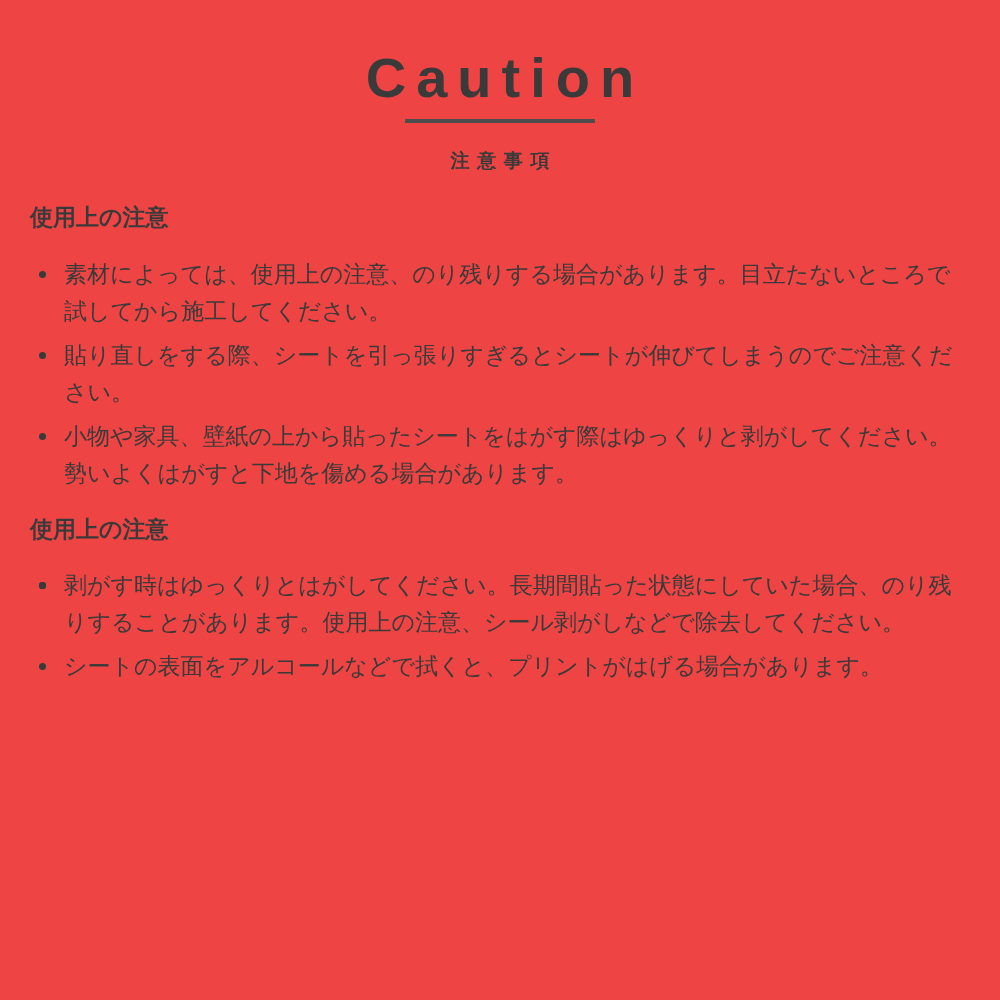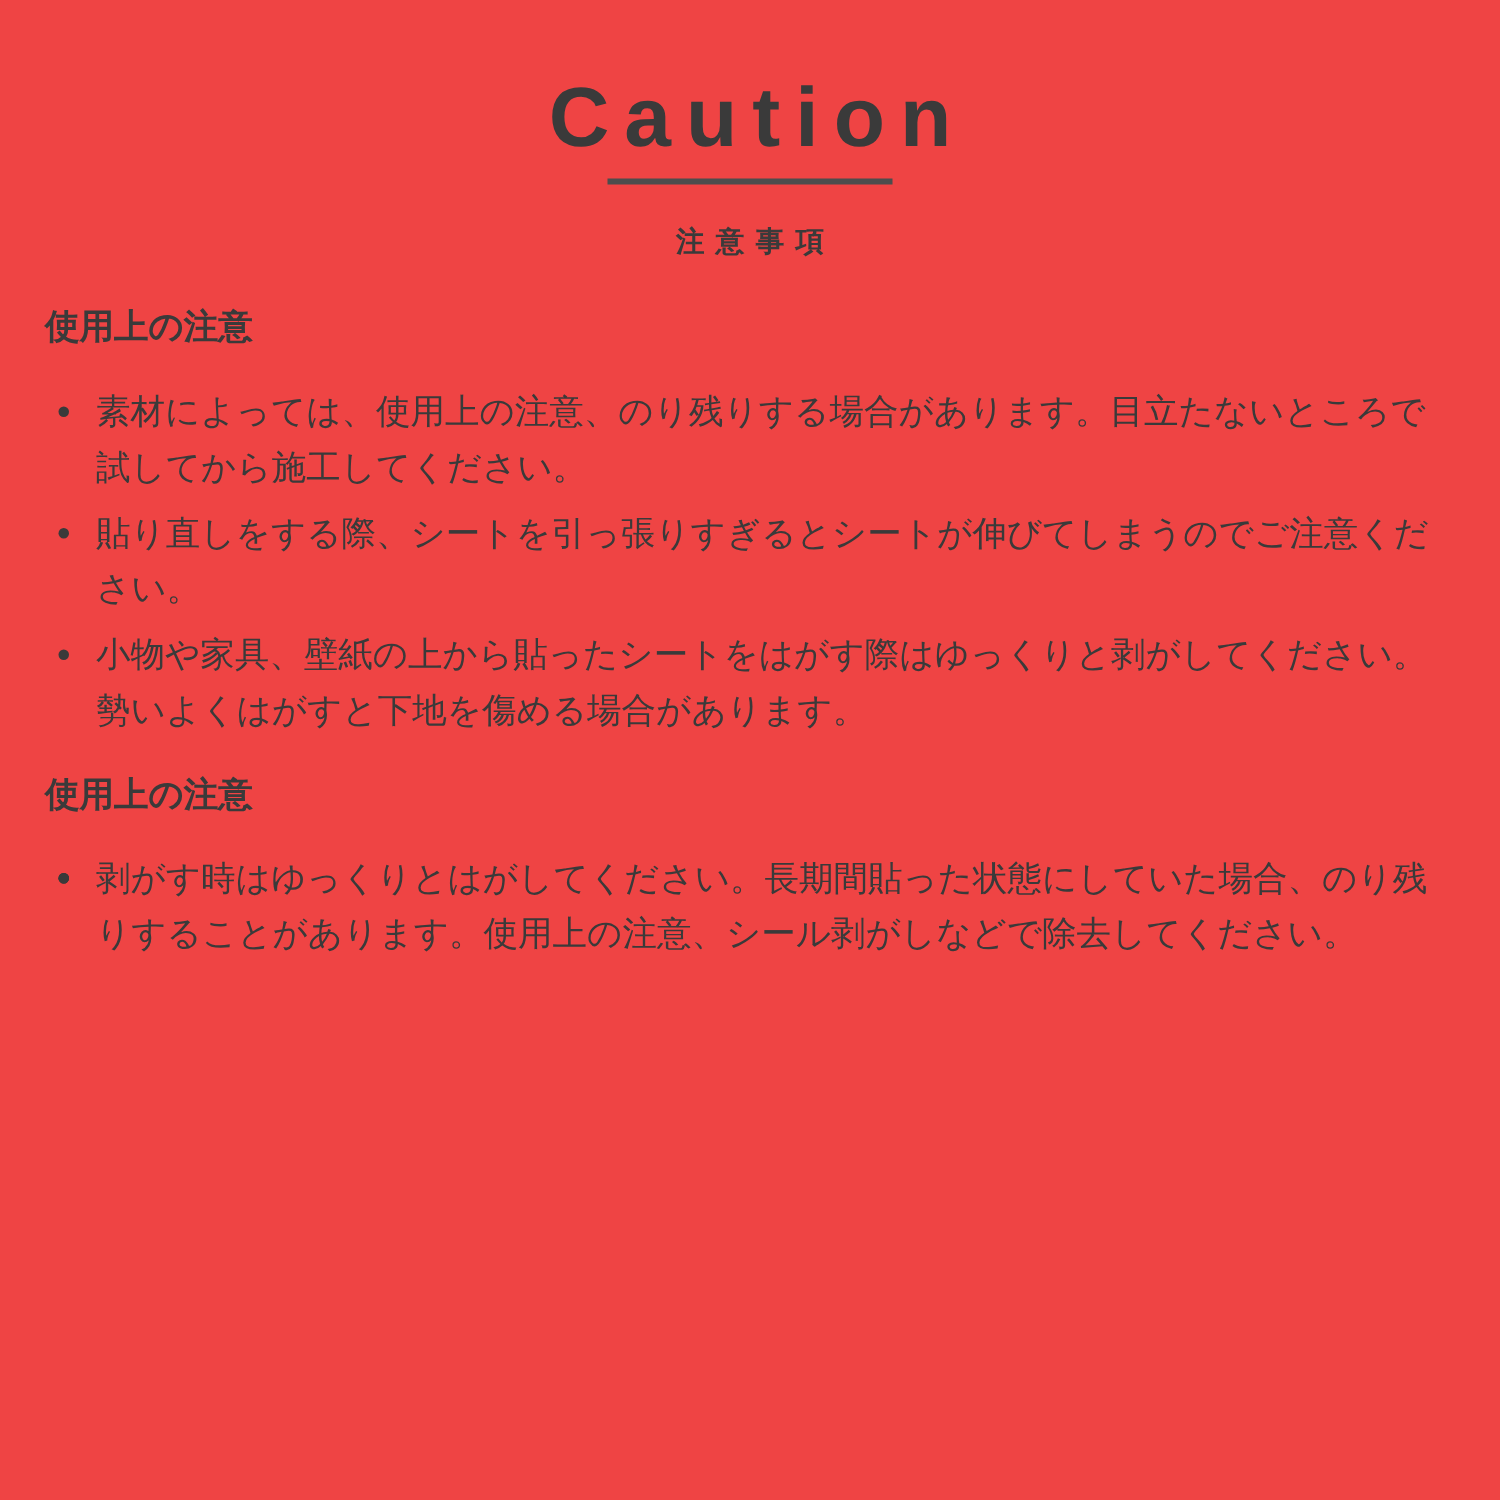--- a/index.html
+++ b/index.html
@@ -116,17 +116,21 @@
         <li>
           <span class="dot"></span>
         </li>
         <li>
           <span class="dot"></span>
         </li>
         <li>
           <span class="dot"></span>
           <span>剥がす時はゆっくりとはがしてください。長期間貼った状態にしていた場合、のり残りすることがあります。使用上の注意、シール剥がしなどで除去してください。</span>
         </li>
+        <li>
+          <span class="dot"></span>
+          <span>シートの表面をアルコールなどで拭くと、プリントがはげる場合があります。</span>
+        </li>
       </ul>
     </section>
 
   </main>
 </div>
 
 </body></html>

